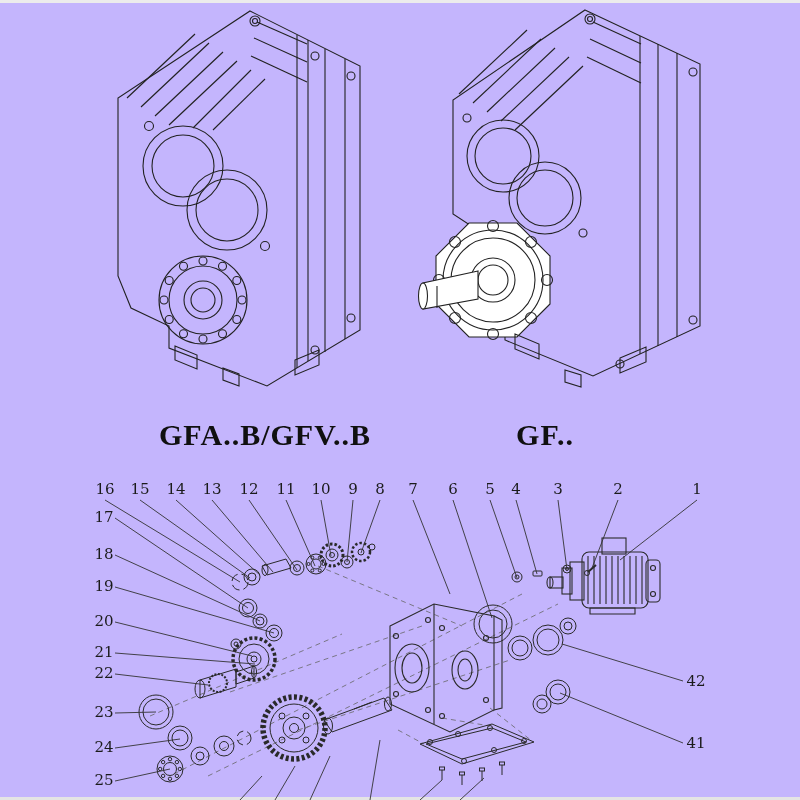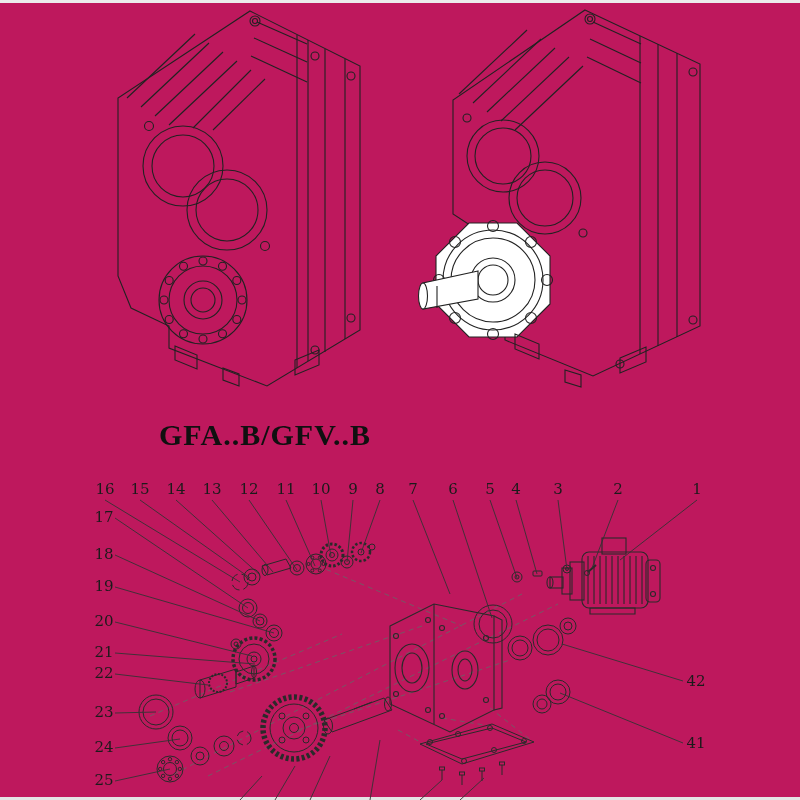--- a/index.html
+++ b/index.html
@@ -1,16 +1,16 @@
 <!DOCTYPE html>
 <html><head>
 <meta charset="utf-8">
 <style>
   html,body{margin:0;padding:0;background:#ffffff;}
-  .page{position:relative;width:800px;height:800px;background:#be185d;overflow:hidden;
+  .page{position:relative;width:800px;height:800px;background:#c4b5fd;overflow:hidden;
         font-family:"Liberation Serif",serif;}
   .edge{position:absolute;left:0;width:800px;background:#ececec;}
   .edge-top{top:0;height:3px;}
   .edge-bottom{bottom:0;height:3px;background:#e4e4e4;}
   svg{position:absolute;}
   .model-label{position:absolute;font-weight:bold;font-size:30px;color:#101010;
                text-align:center;letter-spacing:1px;white-space:nowrap;}
   .label-left{left:100px;top:418px;width:330px;}
   .label-right{left:440px;top:418px;width:210px;}
 </style>
@@ -140,20 +140,21 @@
         <circle cx="278" cy="312" r="4"></circle>
       <circle cx="205" cy="356" r="4"></circle>
 
       <path d="M100,326 l24,10 l0,15 l-24,-10 z"></path>
       <path d="M150,362 l16,5 l0,12 l-16,-5 z"></path>
       <path d="M205,350 l26,-11 l0,15 l-26,11 z"></path>
     </g>
   </svg>
 
   <div class="model-label label-left">GFA..B/GFV..B</div>
+  <div class="model-label label-right">GF..</div>
 
   <svg style="left:90px;top:478px;" width="620" height="322" viewBox="0 0 620 322">
 
     <g stroke="#666" stroke-width="0.8" stroke-dasharray="5 4" fill="none">
       <line x1="84" y1="296" x2="432" y2="116"></line>
       <line x1="118" y1="298" x2="468" y2="126"></line>
       <line x1="60" y1="238" x2="252" y2="156"></line>
       <line x1="140" y1="214" x2="332" y2="148"></line>
       <line x1="208" y1="252" x2="420" y2="182"></line>
       <line x1="228" y1="88" x2="372" y2="148"></line>

